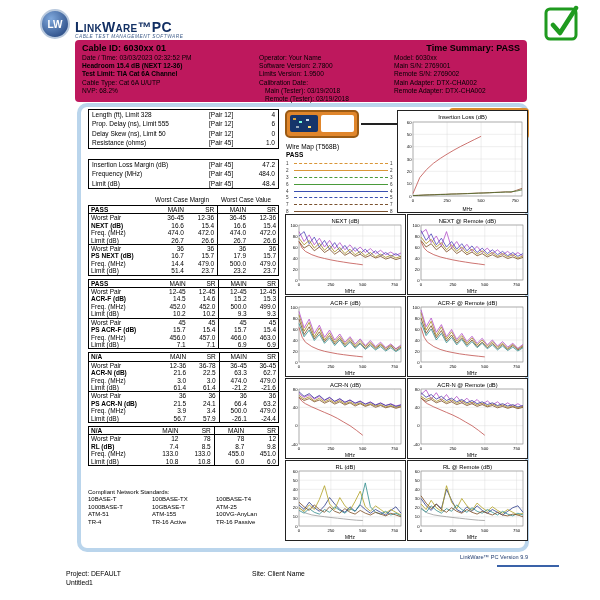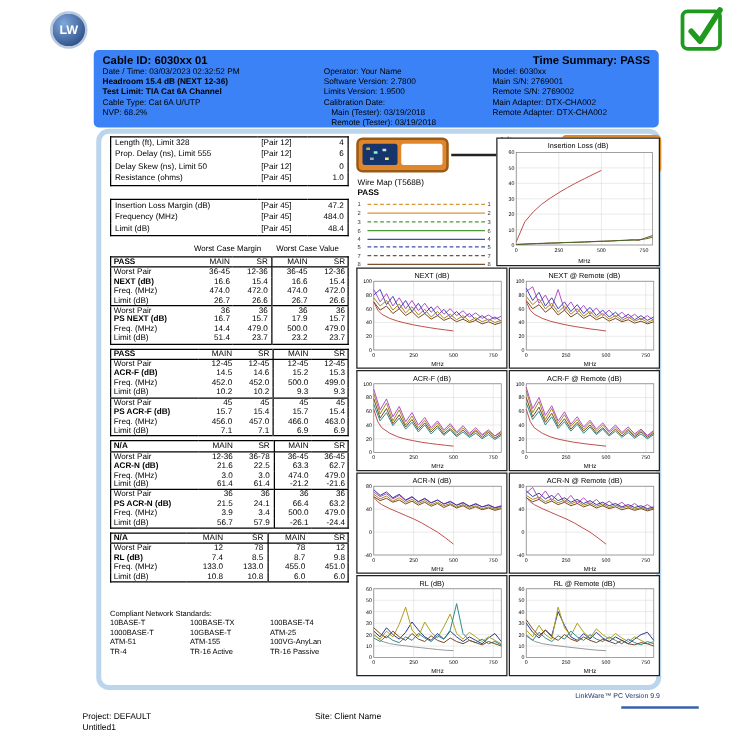--- a/index.html
+++ b/index.html
@@ -8,21 +8,21 @@
   
   .logo-row{position:absolute;left:40px;top:9px;display:flex;align-items:flex-end;}
   .lw-circle{width:26px;height:26px;border-radius:50%;border:2px solid #b9c9dd;
      background:radial-gradient(circle at 35% 30%, #7fa8dc, #1a3a74);
      color:#fff;font-size:10px;font-weight:bold;display:flex;align-items:center;justify-content:center;}
   .logo-text{margin-left:5px;}
   .logo-title{font-variant:small-caps;font-weight:bold;font-size:14px;line-height:14px;color:#122f63;letter-spacing:.3px;}
   .logo-sub{font-size:4.8px;color:#44618c;letter-spacing:.5px;font-style:italic;}
   .check-box{position:absolute;left:544px;top:5px;}
   
-  .hdr{position:absolute;left:75px;top:40px;width:452px;height:62px;background:#3b82f6;
+  .hdr{position:absolute;left:75px;top:40px;width:452px;height:62px;background:#be185d;
        border-radius:4px;box-sizing:border-box;padding:3px 7px;}
   .hdr-top{display:flex;justify-content:space-between;font-weight:bold;font-size:9px;line-height:10px;}
   .hdr-cols{display:flex;margin-top:1px;}
   .hcol{font-size:6.6px;line-height:8.2px;}
   .hcol1{width:177px;} .hcol2{width:135px;} .hcol3{width:126px;}
   .hline.b{font-weight:bold;} .hline.ind{padding-left:6px;}
   
   .frame{position:absolute;left:77px;top:103px;width:452px;height:449px;border:4px solid #bad5ec;
          border-radius:10px;box-sizing:border-box;}
   
@@ -74,20 +74,24 @@
   .fluke-dots{margin-left:34px;margin-top:1px;display:flex;gap:4px;}
   .fluke-dots i{width:2px;height:2px;background:#6e8090;border-radius:50%;}
 </style>
 </head>
 <body>
 
 <div class="page">
 
   <div class="logo-row">
     <div class="lw-circle">LW</div>
+    <div class="logo-text">
+      <div class="logo-title">LinkWare™PC</div>
+      <div class="logo-sub">CABLE TEST MANAGEMENT SOFTWARE</div>
+    </div>
   </div>
 
   <div class="check-box">
     <svg width="36" height="36" viewBox="0 0 36 36">
       <rect x="2" y="4" width="30" height="30" rx="4" fill="#fff" stroke="#1f9a1f" stroke-width="3"></rect>
       <path d="M9 20 L16 28 L32 3" fill="none" stroke="#1f9a1f" stroke-width="4.5" stroke-linecap="round" stroke-linejoin="round"></path>
     </svg>
   </div>
 
   <div class="hdr">

